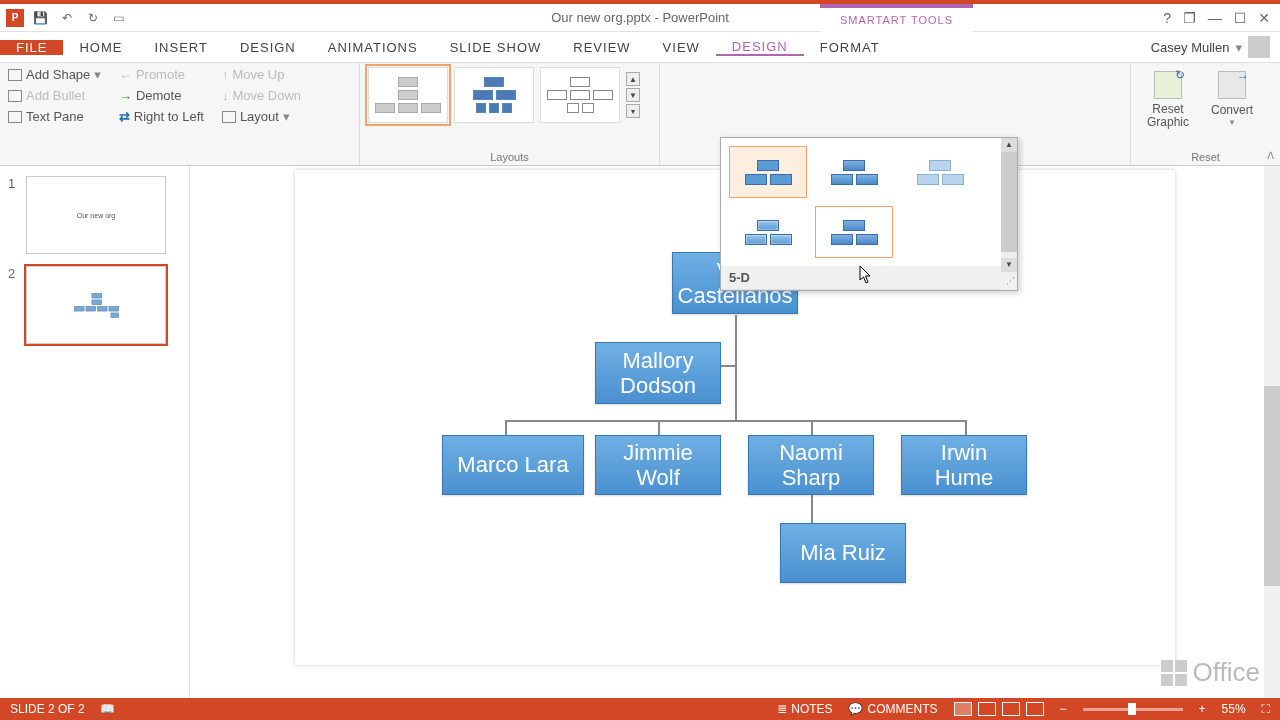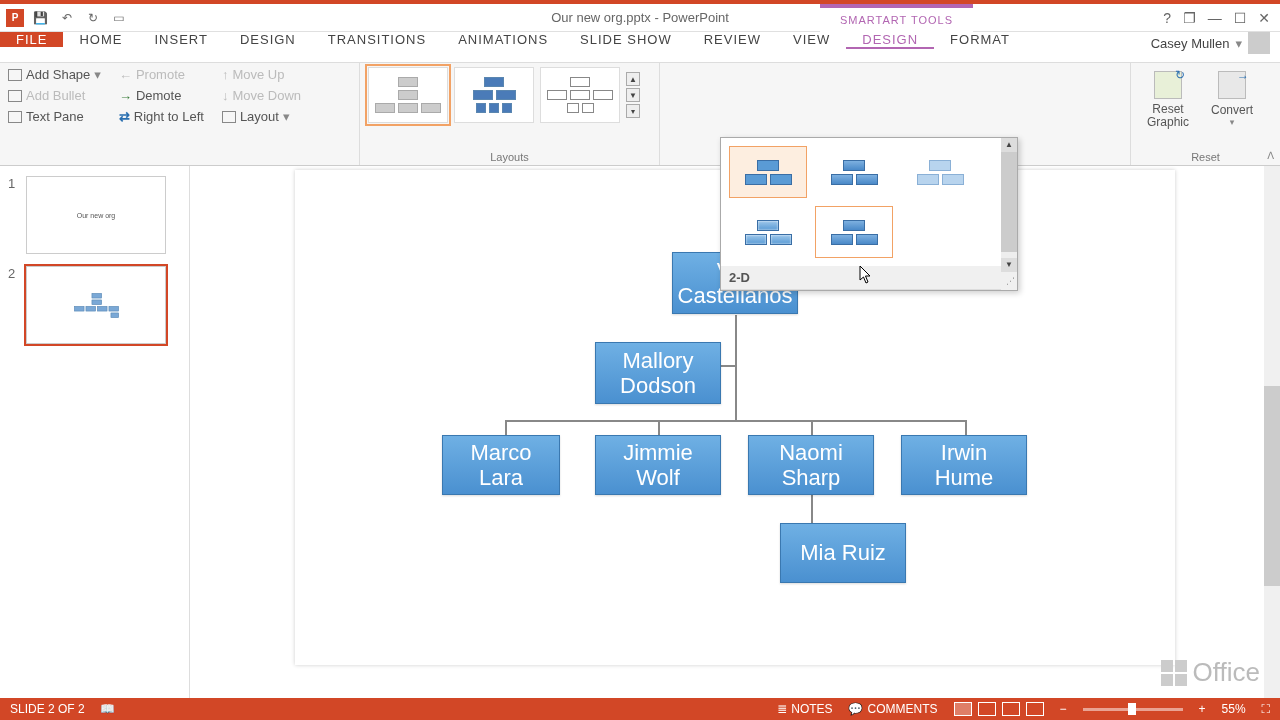--- a/index.html
+++ b/index.html
@@ -12,21 +12,21 @@
 .titlebar { height:28px; background:#fff; display:flex; align-items:center; border-bottom:1px solid #e0e0e0; position:relative; }
 .qat { display:flex; align-items:center; gap:8px; padding-left:6px; }
 .qat .icon { width:18px; height:18px; display:flex; align-items:center; justify-content:center; color:#666; cursor:pointer; }
 .pp-icon { width:18px; height:18px; background:#d24726; color:#fff; display:flex; align-items:center; justify-content:center; font-size:10px; font-weight:bold; }
 .title-center { position:absolute; left:50%; transform:translateX(-50%); font-size:13px; color:#666; }
 .smartart-tools { position:absolute; left:820px; top:0; height:28px; background:#fff; padding:0 20px; display:flex; align-items:center; font-size:11px; color:#b266b2; letter-spacing:1px; border-top:4px solid #b266b2; }
 .win-controls { margin-left:auto; display:flex; gap:12px; padding-right:10px; color:#666; font-size:14px; }
 .win-controls span { cursor:pointer; }
 
 
-.tabbar { height:30px; display:flex; align-items:flex-start; background:#fff; }
+.tabbar { height:30px; display:flex; align-items:center; background:#fff; }
 .tab { padding:0 16px; display:flex; align-items:center; font-size:13px; color:#444; cursor:pointer; letter-spacing:1px; }
 .tab.file { background:#d24726; color:#fff; font-weight:normal; }
 .tab.active-design { color:#b266b2; border-bottom:2px solid #b266b2; }
 .user-area { margin-left:auto; display:flex; align-items:center; gap:6px; padding-right:10px; font-size:13px; color:#444; }
 .avatar { width:22px; height:22px; background:#ccc; }
 
 
 .ribbon { height:104px; background:#f6f6f6; border-top:1px solid #ddd; border-bottom:1px solid #ccc; display:flex; position:relative; }
 .ribbon-group { border-right:1px solid #ddd; display:flex; flex-direction:column; padding:4px 8px 0 8px; }
 .ribbon-group-label { text-align:center; font-size:11px; color:#777; margin-top:auto; padding-bottom:2px; }
@@ -130,21 +130,20 @@
     <span>☐</span>
     <span>✕</span>
   </div>
 </div>
 
 <div class="tabbar">
   <div class="tab file">FILE</div>
   <div class="tab">HOME</div>
   <div class="tab">INSERT</div>
   <div class="tab">DESIGN</div>
-  <div class="tab">TRANSITIONS</div>
   <div class="tab">ANIMATIONS</div>
   <div class="tab">SLIDE SHOW</div>
   <div class="tab">REVIEW</div>
   <div class="tab">VIEW</div>
   <div class="tab active-design">DESIGN</div>
   <div class="tab">FORMAT</div>
   <div class="user-area">
     <span>Casey Mullen</span>
       <span style="color:#888">▾</span>
     <div class="avatar"></div>
@@ -318,21 +317,21 @@
       <div class="gallery-item hover">
           <div class="g-mini">
             <div class="g-box"></div>
             <div class="g-row">
               <div class="g-box"></div>
               <div class="g-box"></div>
             </div>
           </div>
         </div>
     </div>
-    <div class="gallery-header">2-D</div>
+    <div class="gallery-header">5-D</div>
     <div class="gallery-scroll">
       <div class="ar">▲</div>
       <div class="thumb" style="top:14px"></div>
       <div class="ar" style="position:absolute;bottom:0;width:100%">▼</div>
     </div>
     <div class="gallery-resize">⋰</div>
     <svg class="cursor" style="left:138px;top:128px" viewBox="0 0 12 18">
         <path d="M0 0 L0 14 L3.5 11 L6 17 L8 16 L5.5 10 L10 10 Z" fill="#fff" stroke="#000" stroke-width="1"></path>
       </svg>
   </div>
@@ -381,21 +380,21 @@
         <div class="conn" style="left:363px;top:250px;width:2px;height:16px"></div>
         <div class="conn" style="left:516px;top:250px;width:2px;height:16px"></div>
         <div class="conn" style="left:670px;top:250px;width:2px;height:16px"></div>
         <div class="conn" style="left:516px;top:325px;width:2px;height:60px"></div>
         <div class="conn" style="left:516px;top:383px;width:32px;height:2px"></div>
 
         <div class="node" style="left:377px;top:82px;width:126px;height:62px">Vict
 Castellanos</div>
         <div class="node" style="left:300px;top:172px;width:126px;height:62px">Mallory
 Dodson</div>
-        <div class="node" style="left:147px;top:265px;width:118px;height:60px">Marco Lara</div>
+        <div class="node" style="left:147px;top:265px;width:142px;height:60px">Marco Lara</div>
         <div class="node" style="left:300px;top:265px;width:126px;height:60px">Jimmie
 Wolf</div>
         <div class="node" style="left:606px;top:265px;width:126px;height:60px">Irwin
 Hume</div>
         <div class="node" style="left:453px;top:265px;width:126px;height:60px">Naomi
 Sharp</div>
         <div class="node" style="left:485px;top:353px;width:126px;height:60px">Mia Ruiz</div>
       </div>
     </div>
     <div class="office-logo">

